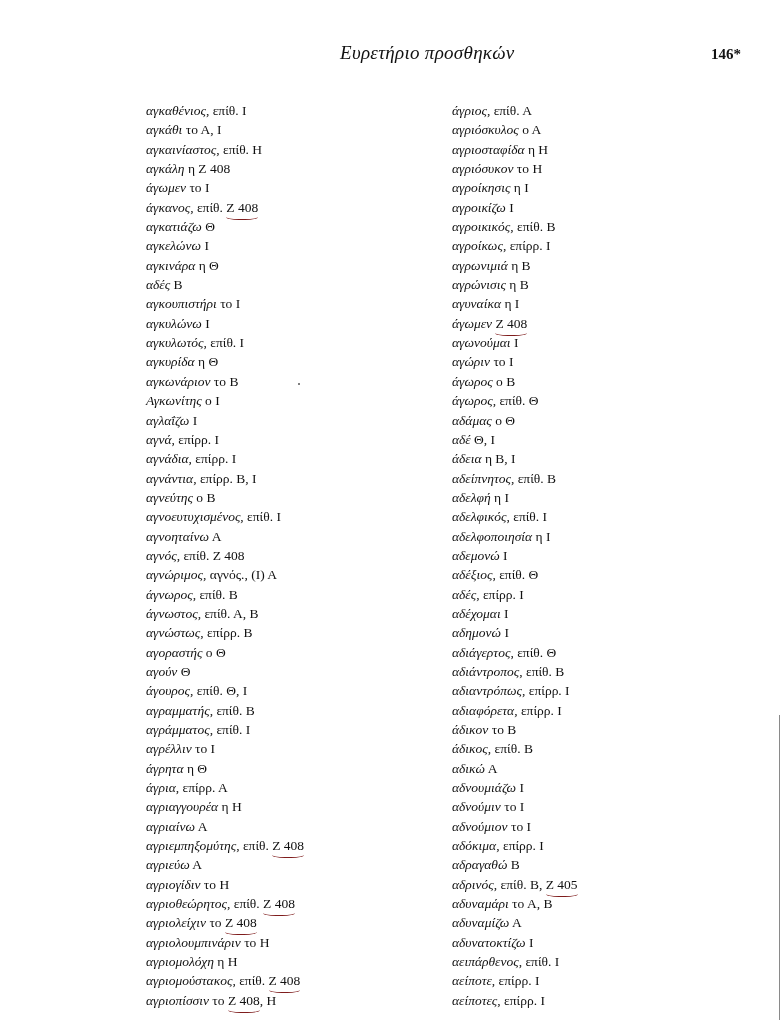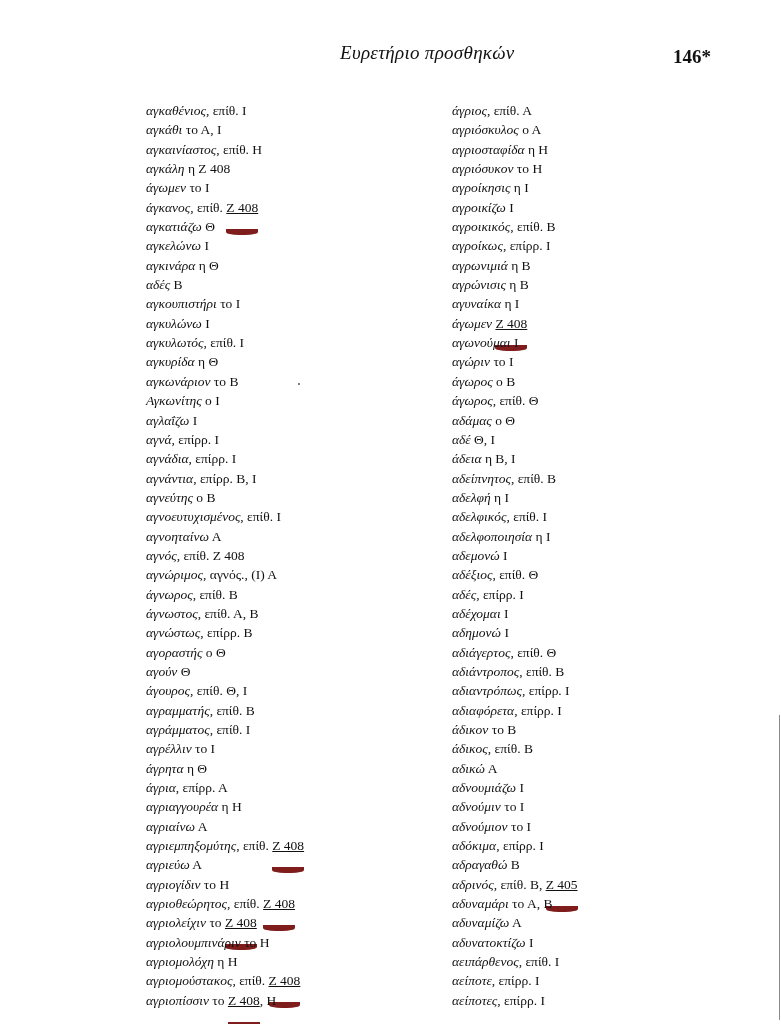--- a/index.html
+++ b/index.html
@@ -27,24 +27,24 @@
       position: absolute;
       left: 340px;
       top: 2px;
       font-family: "Liberation Serif", serif;
       font-style: italic;
       font-size: 19px;
       letter-spacing: 0.3px;
     }
     .page-number {
       position: absolute;
-      left: 673px;
+      left: 711px;
       top: 6px;
       font-family: "Liberation Serif", serif;
-      font-size: 19px;
+      font-size: 15px;
       font-weight: bold;
     }
     .column {
       position: absolute;
       top: 89px;
       margin: 12px;
       padding: 0;
       list-style: none;
     }
     .col-left { left: 134px; }
@@ -56,25 +56,24 @@
       font-size: 13.5px;
       font-family: "Liberation Serif", serif;
     }
     .lemma {
       font-style: italic;
     }
     .gloss {
       font-style: normal;
     }
     .ref-underlined {
-      border-bottom: 6px solid #7f1d1d;
+      border-bottom: 1px solid #7f1d1d;
       border-bottom-left-radius: 40% 3px;
       border-bottom-right-radius: 40% 3px;
-      padding-bottom: 14px;
-      text-decoration: underline;
+      padding-bottom: 4px;
     }
     .stray-dot {
       position: absolute;
       left: 298px;
       top: 383px;
       width: 2px;
       height: 2px;
       background: #555;
       border-radius: 1px;
     }

